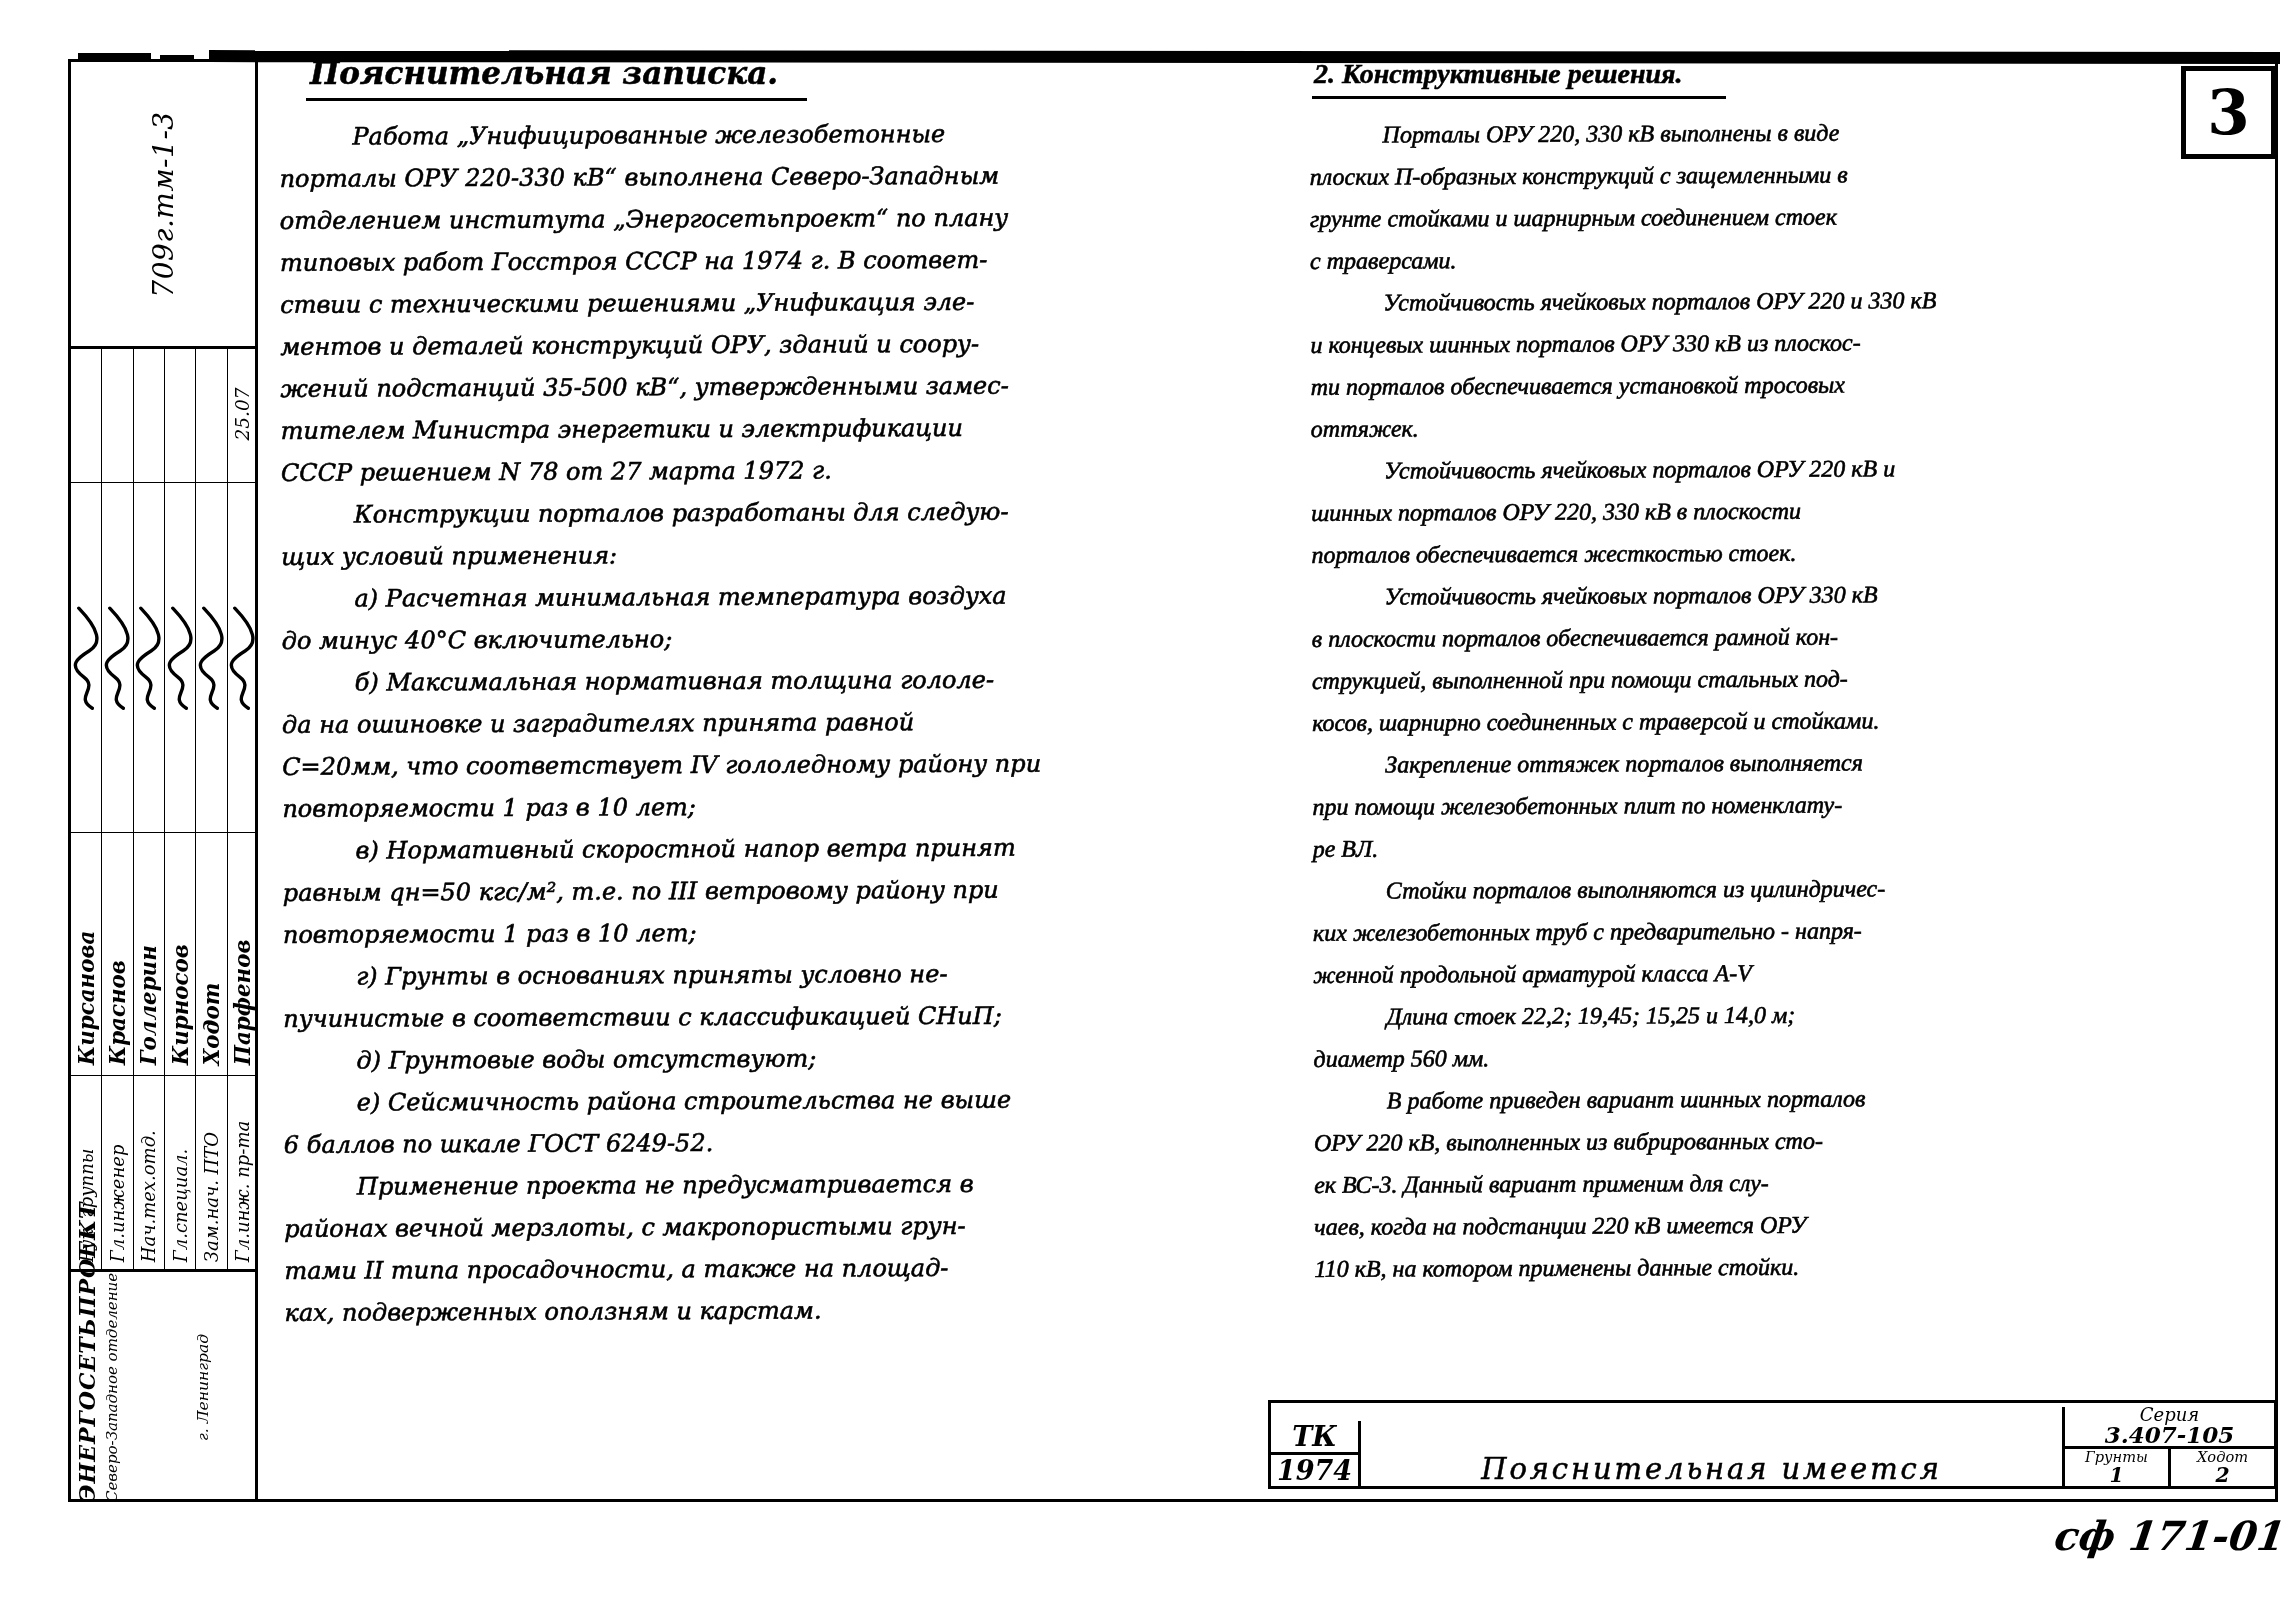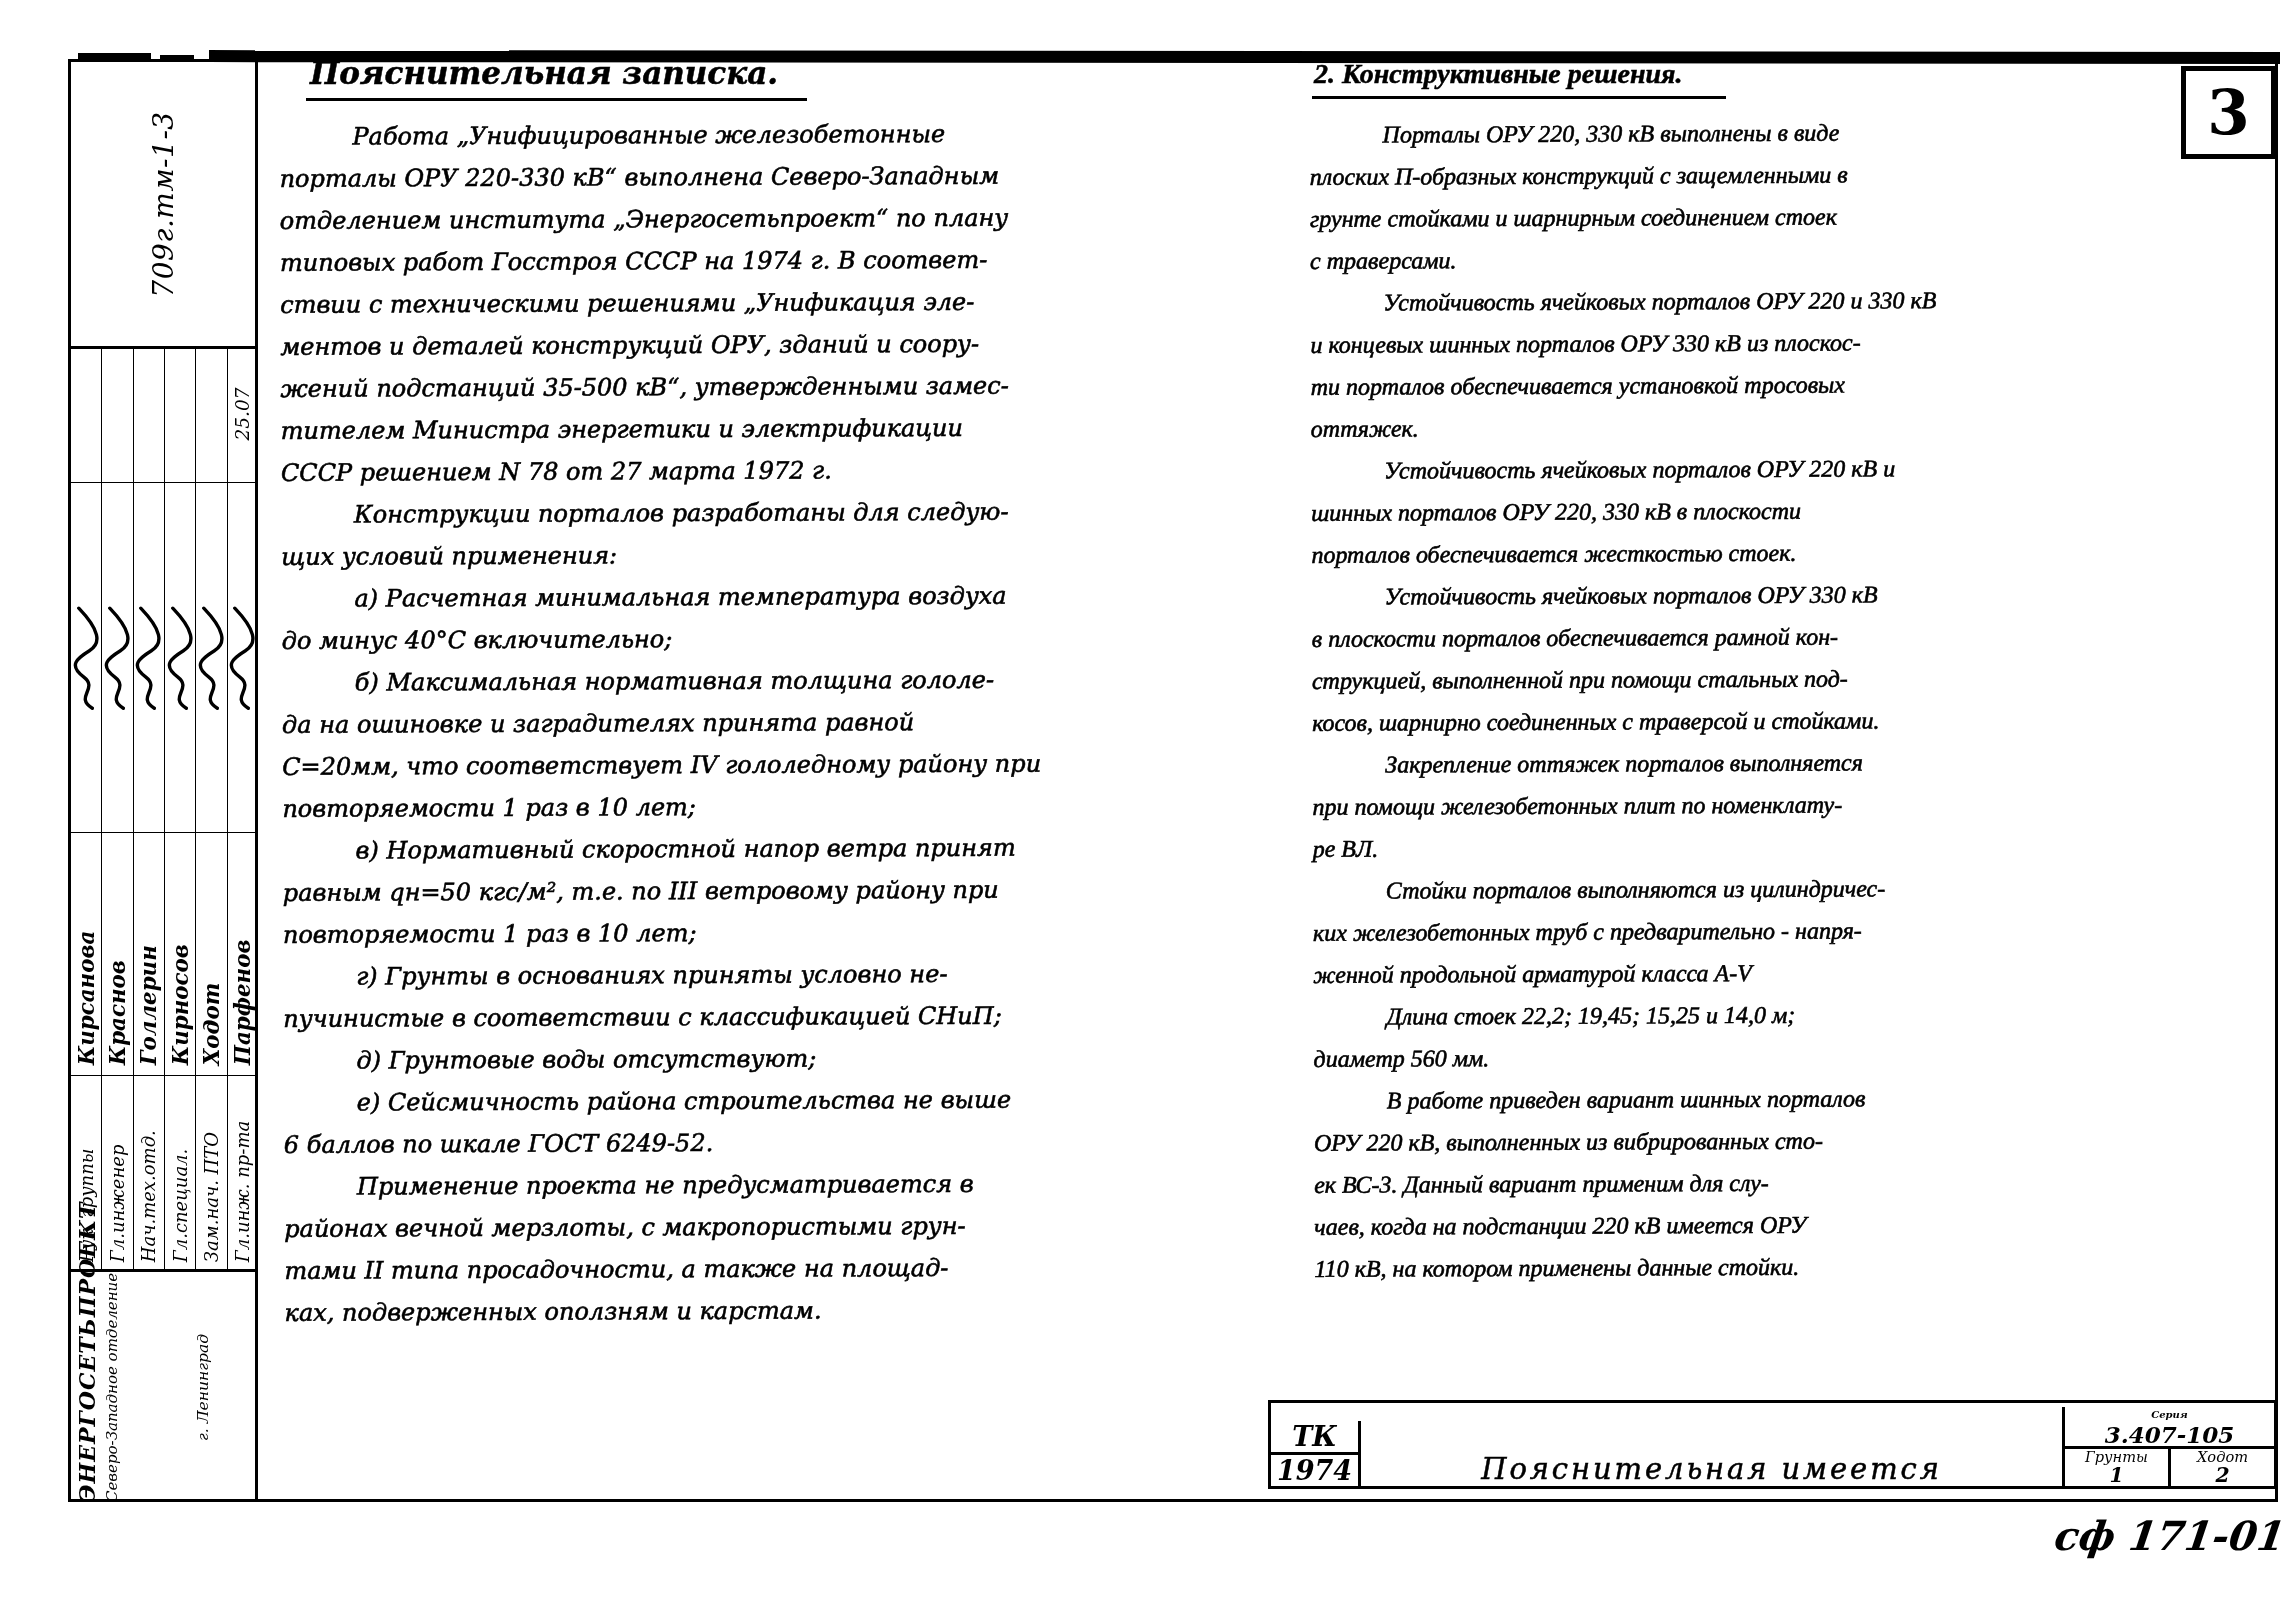--- a/index.html
+++ b/index.html
@@ -63,21 +63,21 @@
           border:3.4px solid #000;box-sizing:border-box;display:flex;align-items:flex-end;}
   .tb-col1{width:87px;border-right:3.4px solid #000;display:flex;flex-direction:column;}
   .tb-col1 > div{flex:1;display:flex;align-items:center;justify-content:center;
                  font-size:27px;font-style:italic;font-weight:bold;}
   .tb-col1 > div:first-child{border-bottom:3.4px solid #000;}
   .tb-center{flex:1;display:flex;align-items:center;justify-content:center;
              font-size:29px;font-style:italic;-webkit-text-stroke:0.5px #000;letter-spacing:2.9px;}
   .tb-right{width:209px;border-left:3.4px solid #000;display:flex;flex-direction:column;}
   .tb-series{height:50%;border-bottom:3.4px solid #000;display:flex;flex-direction:column;
              align-items:center;justify-content:center;box-sizing:border-box;}
-  .tb-series .lbl{font-size:10px;font-style:italic;line-height:16.5px;font-weight:bold;}
+  .tb-series .lbl{font-size:18px;font-style:italic;line-height:16.5px;}
   .tb-series .val{font-size:23px;font-style:italic;font-weight:bold;line-height:23px;}
   .tb-vl{height:50%;display:flex;}
   .tb-vl > div{flex:1;display:flex;flex-direction:column;align-items:center;justify-content:center;}
   .tb-vl > div:first-child{border-right:3.4px solid #000;}
   .tb-vl .lbl{font-size:14.6px;font-style:italic;line-height:15.5px;}
   .tb-vl .val{font-size:20.4px;font-style:italic;font-weight:bold;line-height:21.4px;}
   .footer-code{position:absolute;left:2055px;top:1512px;font-size:40px;font-style:italic;
                font-weight:bold;transform:skewX(-8deg);}
 </style>
 </head>

